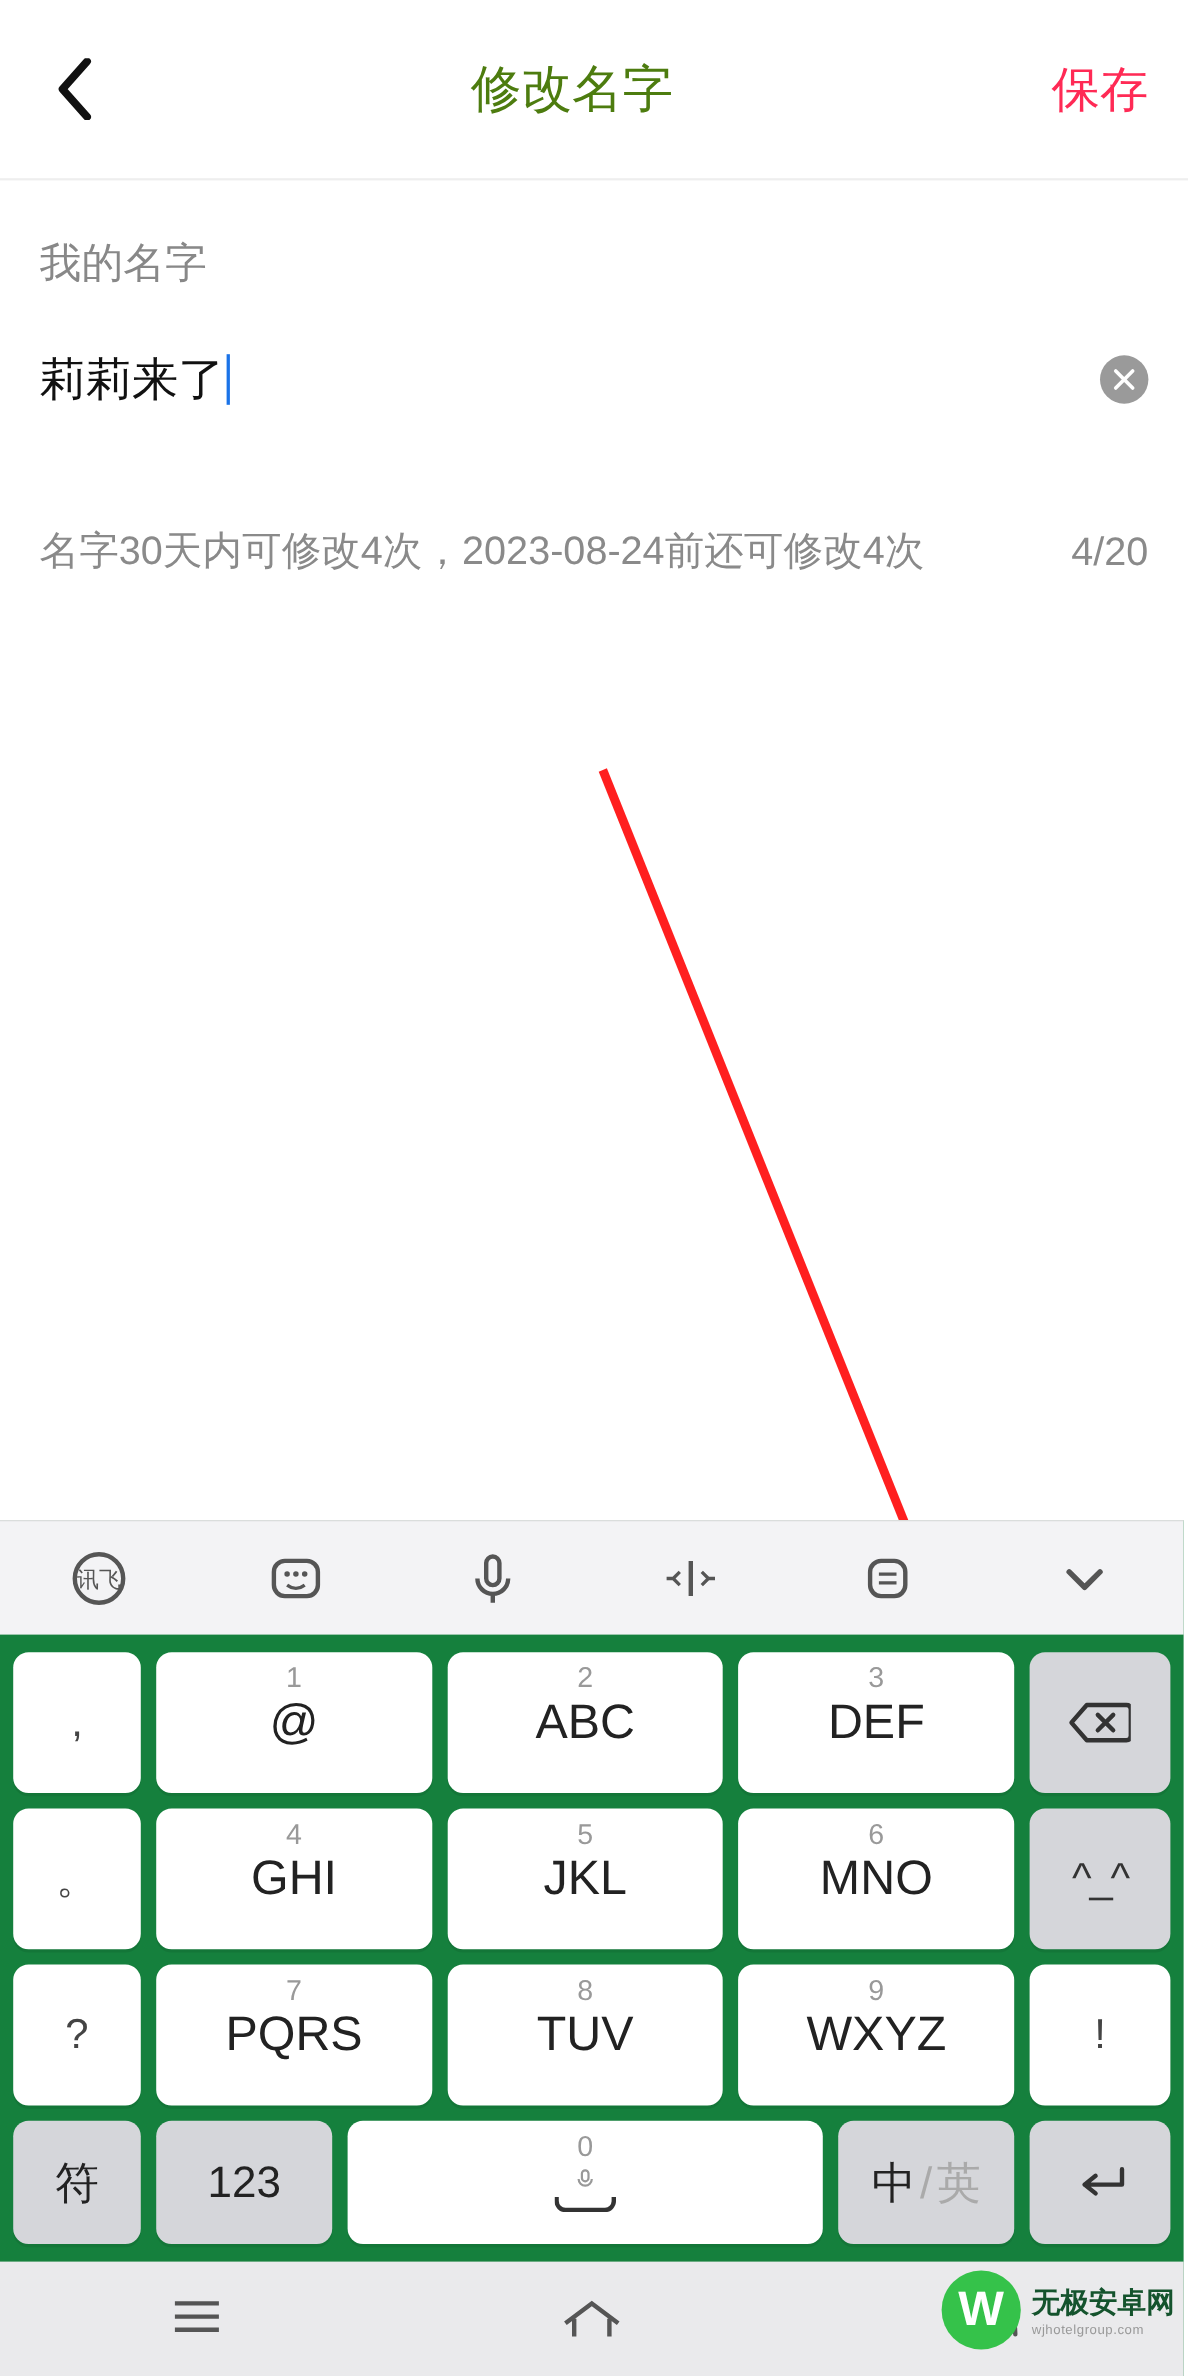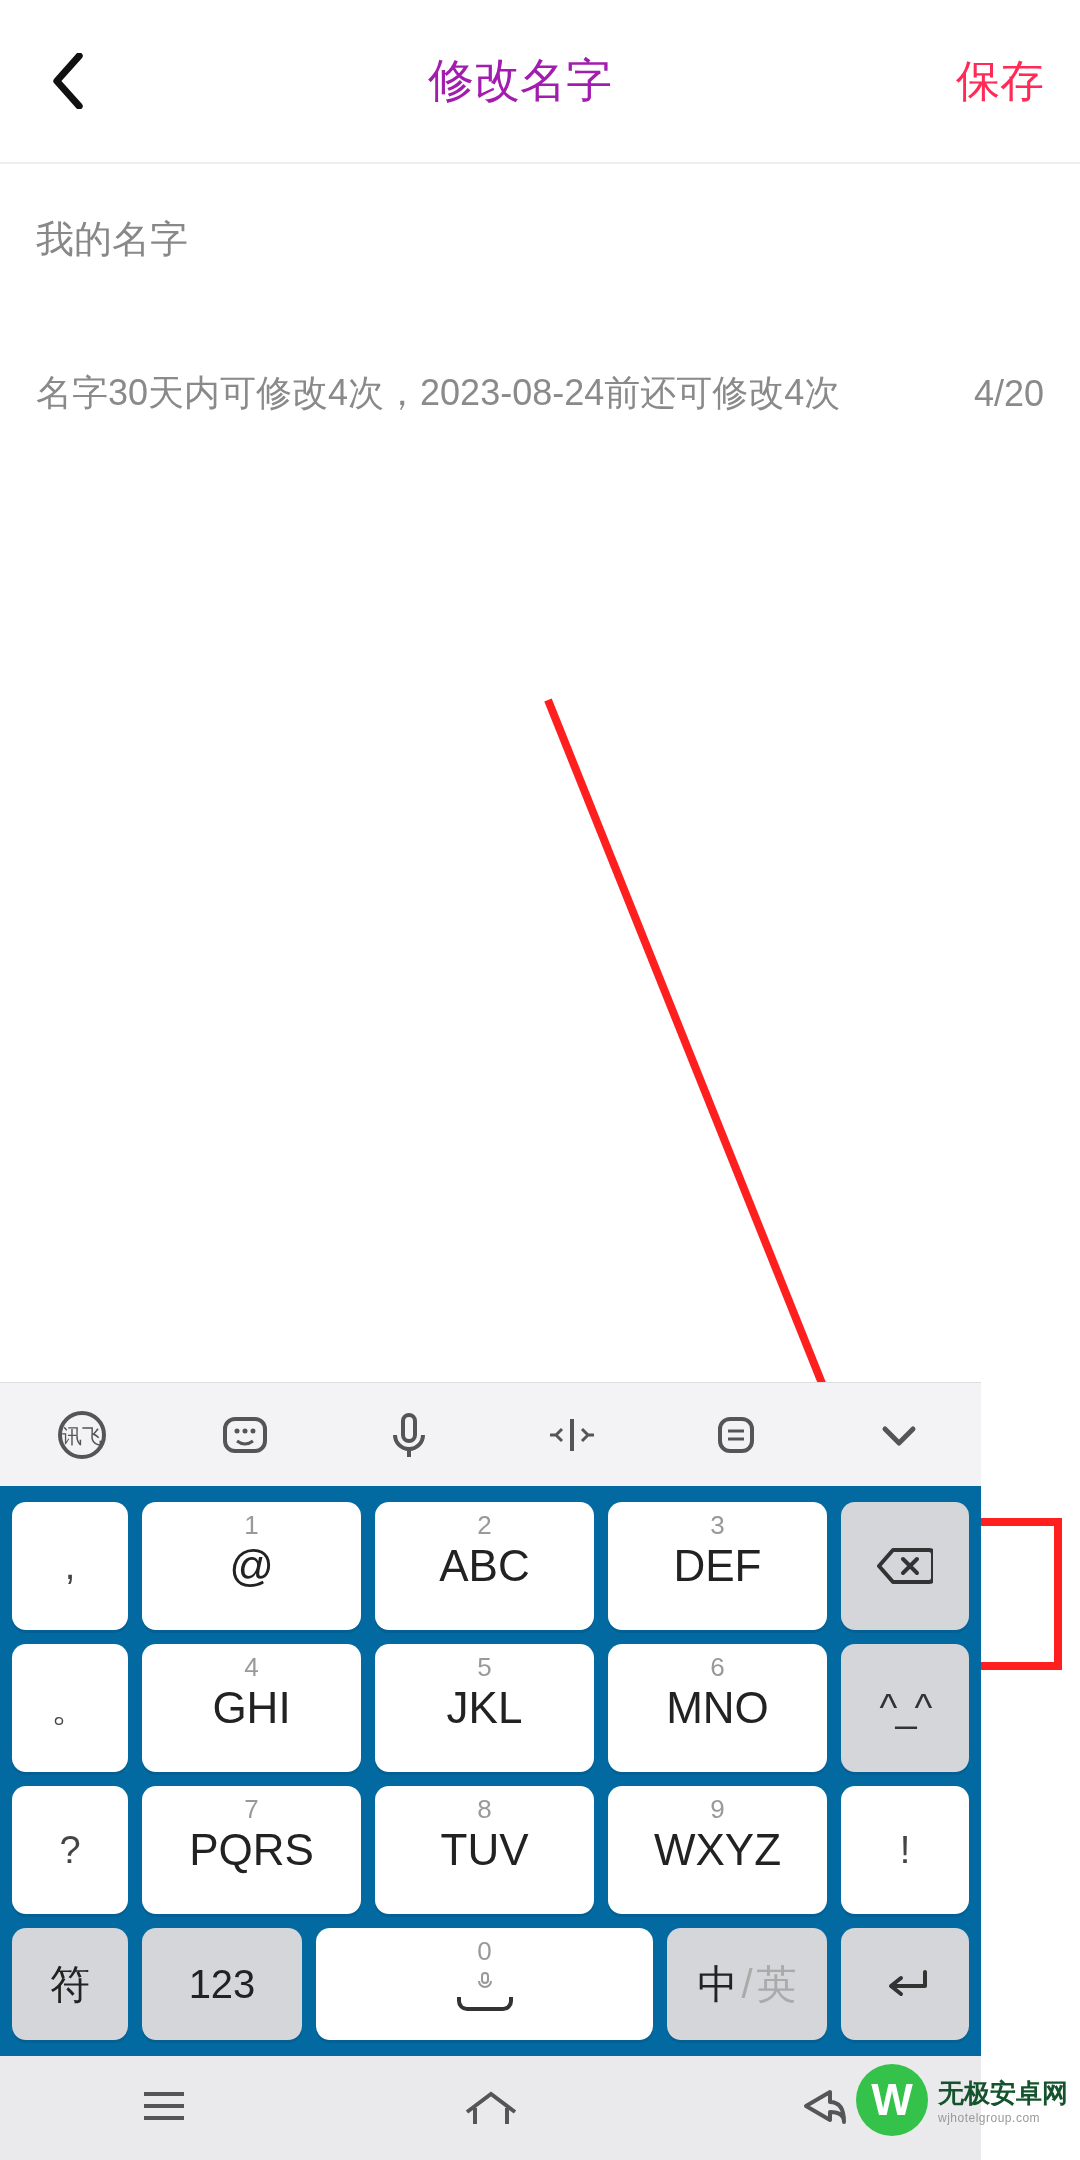--- a/index.html
+++ b/index.html
@@ -1,40 +1,40 @@
 <!DOCTYPE html>
 <html><head>
 <meta charset="utf-8">
 <style>
   * { box-sizing: border-box; margin: 0; padding: 0; -webkit-font-smoothing: antialiased; }
   html, body { width: 1080px; height: 2160px; font-family: -apple-system, "PingFang SC", "Helvetica Neue", Arial, sans-serif; background: #fff; color: #111; overflow: hidden; }
   
   .header { height: 164px; display: flex; align-items: center; justify-content: space-between; padding: 0 36px 0 28px; border-bottom: 2px solid #eee; }
   .back-btn { width: 80px; height: 80px; display: flex; align-items: center; justify-content: center; }
   .back-btn svg { width: 34px; height: 56px; }
-  .title { font-size: 46px; font-weight: 500; color: #a21caf; font-family: Liberation Mono, monospace; }
+  .title { font-size: 46px; font-weight: 500; color: #4d7c0f; font-family: Liberation Mono, monospace; }
   .save-btn { font-size: 44px; color: #ff2a55; font-weight: 500; margin-left: 24px; }
   
   .content { padding: 50px 36px 0; }
   .field-label { font-size: 38px; color: #888; }
   .input-row { margin-top: 52px; display: flex; align-items: center; justify-content: space-between; }
   .name-value { font-size: 42px; color: #111; display: flex; align-items: center; }
   .caret { display: inline-block; width: 3px; height: 46px; background: #1a73e8; margin-left: 2px; animation: blink 1s steps(1) infinite; }
   @keyframes blink { 50% { opacity: 0; } }
   .clear-btn { width: 44px; height: 44px; border-radius: 22px; background: #9a9a9a; display: flex; align-items: center; justify-content: center; }
   .clear-btn svg { width: 22px; height: 22px; }
   .hint-row { margin-top: 104px; display: flex; align-items: center; justify-content: space-between; }
   .hint-text { font-size: 36px; color: #8a8a8a; }
   .counter { font-size: 36px; color: #8a8a8a; }
   
   .annot { position: absolute; pointer-events: none; }
   .arrow { left: 0; top: 0; width: 1080px; height: 2160px; }
   .highlight-box { left: 864px; top: 1518px; width: 198px; height: 152px; border: 8px solid #ff1f1f; }
   
-  .ime { position: absolute; left: 0; bottom: 0; width: 981px; background: #0369a1; }
+  .ime { position: absolute; left: 0; bottom: 0; width: 1076px; background: #15803d; }
   .ime-toolbar { height: 104px; display: flex; align-items: center; justify-content: space-around; background: #f3f3f5; border-top: 1px solid #ddd; }
   .tb-item { width: 72px; height: 72px; display: flex; align-items: center; justify-content: center; color: #555; }
   .tb-item svg { width: 56px; height: 56px; }
   .kb-grid { padding: 16px 12px 14px; display: grid; grid-template-columns: 116px 1fr 1fr 1fr 128px; grid-template-rows: 128px 128px 128px 128px; gap: 14px 14px; }
   .key { background: #fff; border-radius: 14px; box-shadow: 0 3px 0 rgba(0,0,0,0.08); display: flex; flex-direction: column; align-items: center; justify-content: center; position: relative; font-size: 44px; color: #222; }
   .key .sup { position: absolute; top: 8px; font-size: 26px; color: #999; }
   .key.side { background: #fff; font-size: 38px; color: #444; }
   .key.gray { background: #d5d6da; }
   .key.func { font-size: 40px; }
   .key.space { }
@@ -60,20 +60,31 @@
     <svg viewBox="0 0 24 40">
         <path d="M20 2 L4 20 L20 38" stroke="#111" stroke-width="5" fill="none" stroke-linecap="round" stroke-linejoin="round"></path>
       </svg>
   </div>
   <div class="title">修改名字</div>
   <div class="save-btn">保存</div>
 </div>
 
 <div class="content">
   <div class="field-label">我的名字</div>
+  <div class="input-row">
+    <div class="name-value">
+      <span>莉莉来了</span>
+      <span class="caret"></span>
+    </div>
+    <div class="clear-btn">
+      <svg viewBox="0 0 20 20">
+          <path d="M3 3 L17 17 M17 3 L3 17" stroke="#fff" stroke-width="3" stroke-linecap="round"></path>
+        </svg>
+    </div>
+  </div>
   <div class="hint-row">
     <div class="hint-text">名字30天内可修改4次，2023-08-24前还可修改4次</div>
     <div class="counter">4/20</div>
   </div>
 </div>
 
 <svg class="annot arrow">
   <defs>
       <marker id="ah" markerWidth="16" markerHeight="16" refX="12" refY="8" orient="auto">
         <path d="M0,0 L16,8 L0,16 Z" fill="#ff1f1f"></path>

